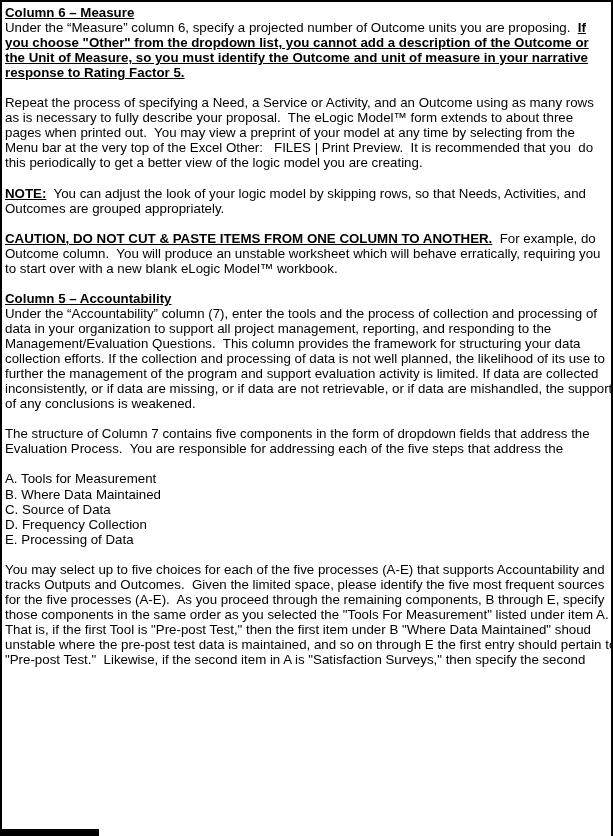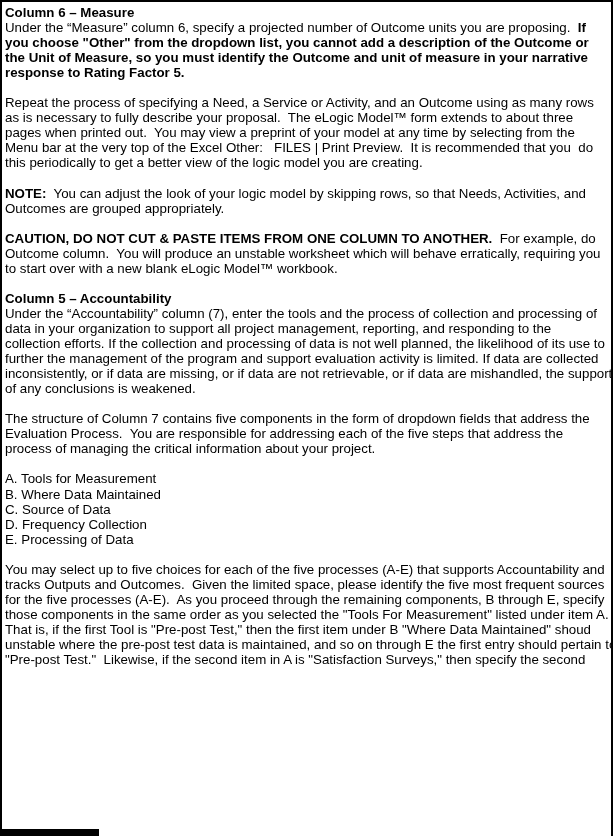--- a/index.html
+++ b/index.html
@@ -25,21 +25,21 @@
     padding: 3px 2px 0 3px;
     font-size: 13.3px;
     line-height: 15.05px;
     color: #000;
   }
   .line {
     white-space: pre;
     height: 15.05px;
     overflow: visible;
   }
-  .bold { font-weight: bold; }
+  .bold { font-weight: bold; text-decoration: underline; }
   .bottom-bar {
     position: absolute;
     left: 0;
     bottom: 0;
   }
 </style>
 </head>
 <body>
 
 <div class="page" style="background: rgb(255, 255, 255); border-color: rgb(0, 0, 0);">
@@ -59,28 +59,28 @@
       <div class="line"><span class="bold">NOTE:</span><span>  You can adjust the look of your logic model by skipping rows, so that Needs, Activities, and</span></div>
       <div class="line"><span>Outcomes are grouped appropriately.</span></div>
       <div class="line">&nbsp;</div>
       <div class="line"><span class="bold">CAUTION, DO NOT CUT &amp; PASTE ITEMS FROM ONE COLUMN TO ANOTHER.</span><span>  For example, do</span></div>
       <div class="line"><span>Outcome column.  You will produce an unstable worksheet which will behave erratically, requiring you</span></div>
       <div class="line"><span>to start over with a new blank eLogic Model™ workbook.</span></div>
       <div class="line">&nbsp;</div>
       <div class="line"><span class="bold">Column 5 – Accountability</span></div>
       <div class="line"><span>Under the “Accountability” column (7), enter the tools and the process of collection and processing of</span></div>
       <div class="line"><span>data in your organization to support all project management, reporting, and responding to the</span></div>
+      <div class="line"><span>Management/Evaluation Questions.  This column provides the framework for structuring your data</span></div>
       <div class="line"><span>collection efforts. If the collection and processing of data is not well planned, the likelihood of its use to</span></div>
       <div class="line"><span>further the management of the program and support evaluation activity is limited. If data are collected</span></div>
       <div class="line"><span>inconsistently, or if data are missing, or if data are not retrievable, or if data are mishandled, the support</span></div>
       <div class="line"><span>of any conclusions is weakened.</span></div>
       <div class="line">&nbsp;</div>
       <div class="line"><span>The structure of Column 7 contains five components in the form of dropdown fields that address the</span></div>
       <div class="line"><span>Evaluation Process.  You are responsible for addressing each of the five steps that address the</span></div>
-      <div class="line"><span>process of managing the critical information about your project.</span></div>
       <div class="line">&nbsp;</div>
       <div class="line"><span>A. Tools for Measurement</span></div>
       <div class="line"><span>B. Where Data Maintained</span></div>
       <div class="line"><span>C. Source of Data</span></div>
       <div class="line"><span>D. Frequency Collection</span></div>
       <div class="line"><span>E. Processing of Data</span></div>
       <div class="line">&nbsp;</div>
       <div class="line"><span>You may select up to five choices for each of the five processes (A-E) that supports Accountability and</span></div>
       <div class="line"><span>tracks Outputs and Outcomes.  Given the limited space, please identify the five most frequent sources</span></div>
       <div class="line"><span>for the five processes (A-E).  As you proceed through the remaining components, B through E, specify</span></div>

